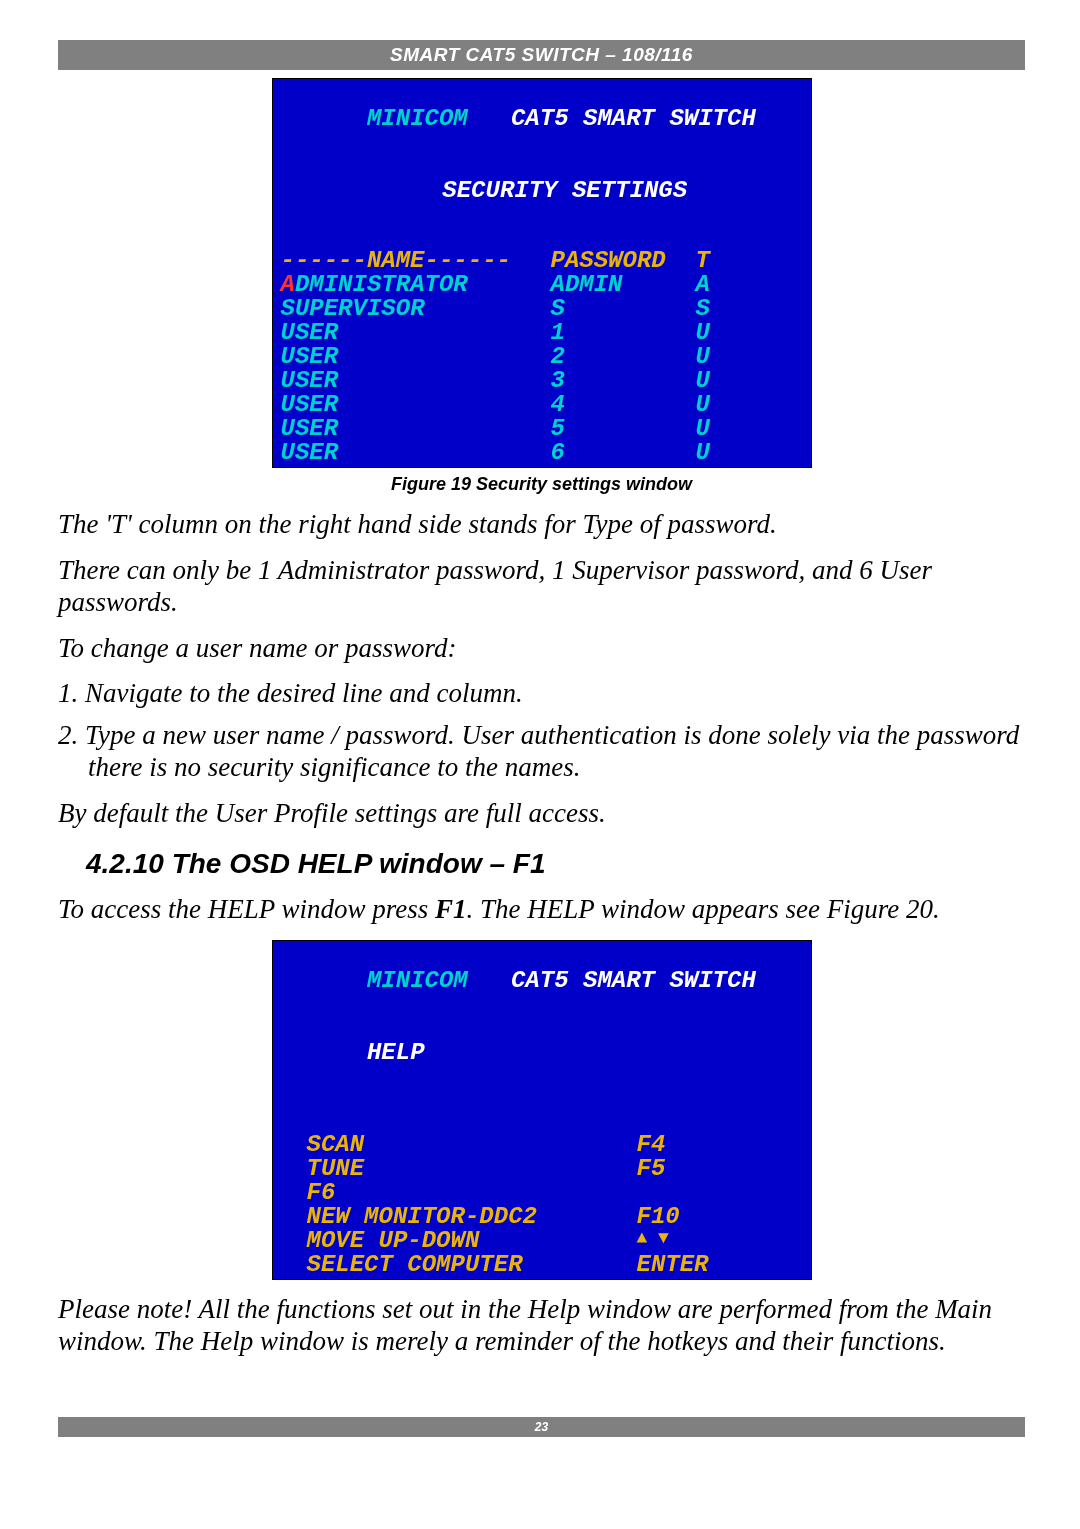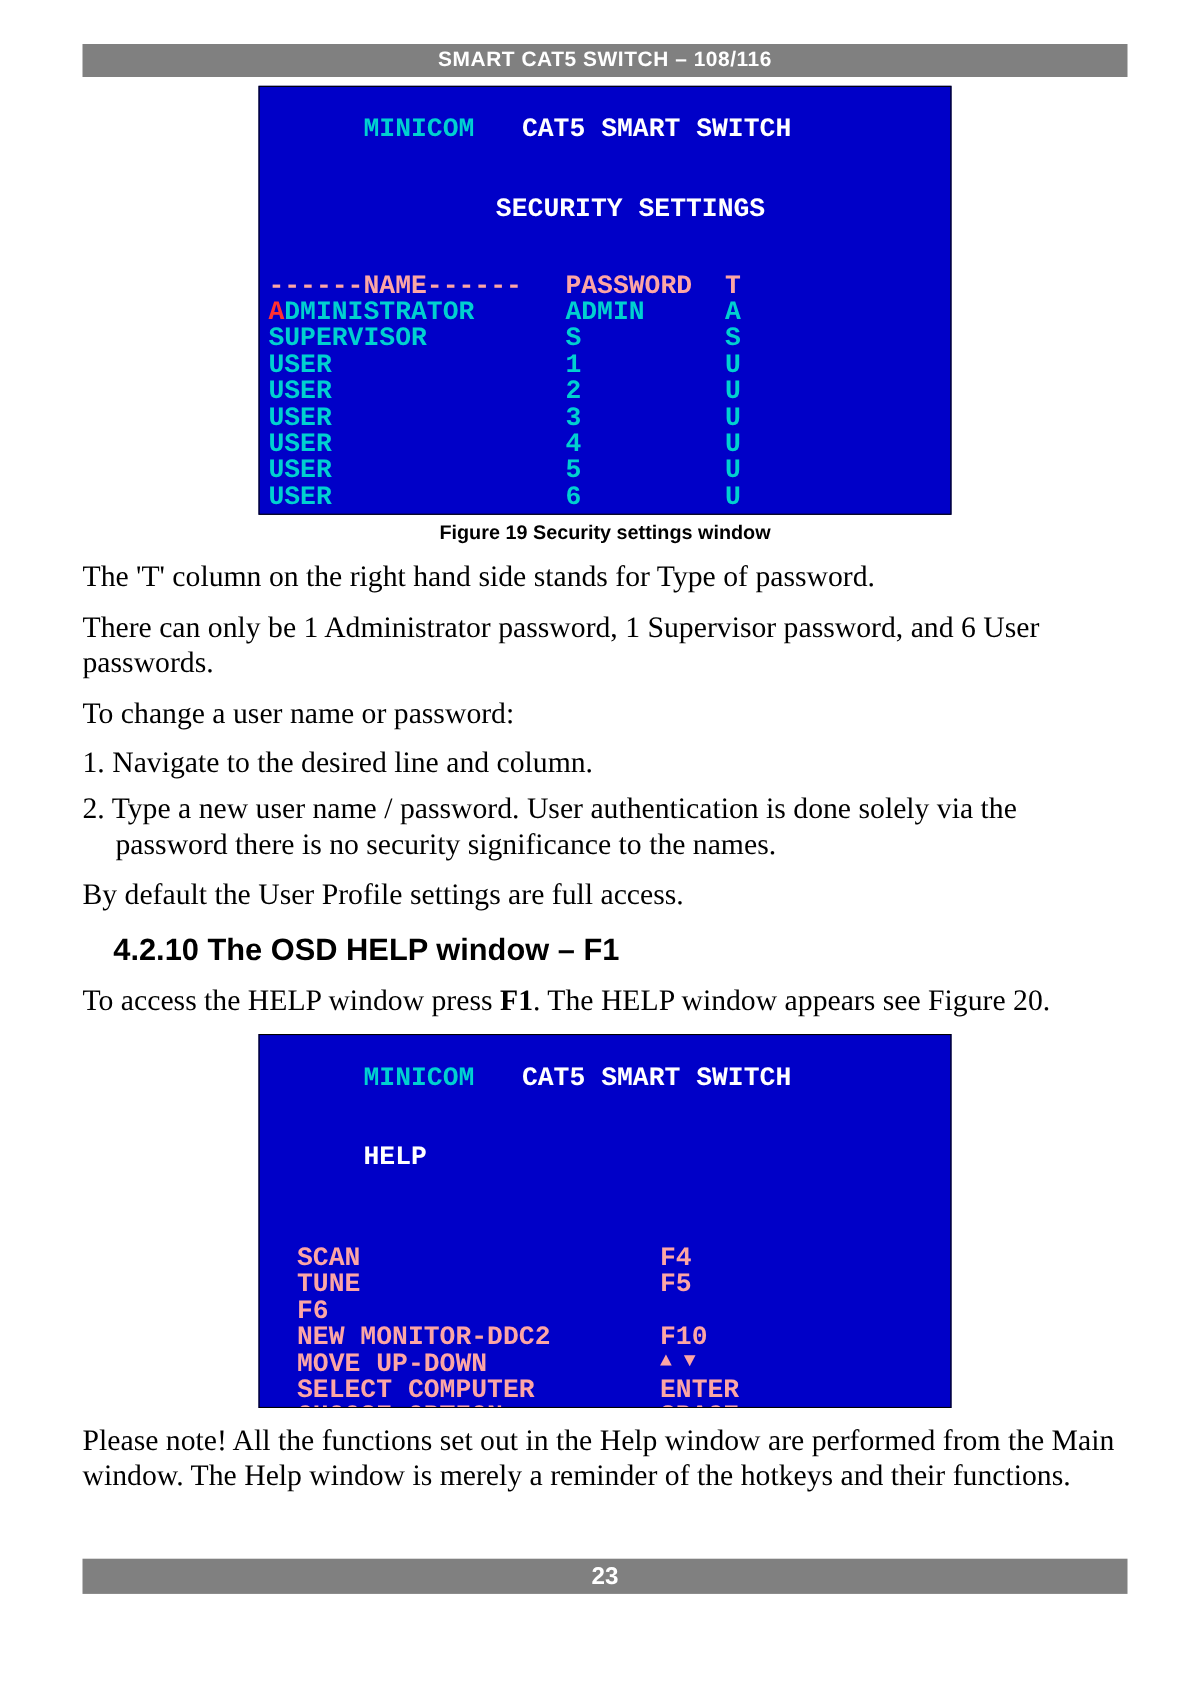--- a/index.html
+++ b/index.html
@@ -4,63 +4,64 @@
 <style>
   body {
     margin: 0;
     padding: 0;
     background: #fff;
     font-family: "Times New Roman", Times, serif;
     color: #000;
     width: 1080px;
   }
   .page {
-    padding: 40px 55px 40px 75px;
+    padding: 40px 55px 40px 58px;
     box-sizing: border-box;
     width: 1080px;
+    font-style: italic;
   }
   .header-bar {
     background: #808080;
     color: #fff;
     font-family: Arial, Helvetica, sans-serif;
     font-weight: bold;
     font-size: 19px;
     text-align: center;
     padding: 4px 0;
     letter-spacing: 0.5px;
   }
   .footer-bar {
     background: #808080;
     color: #fff;
     font-family: Arial, Helvetica, sans-serif;
     font-weight: bold;
-    font-size: 22px;
+    font-size: 12px;
     text-align: center;
     padding: 3px 0;
     margin-top: 60px;
   }
   .osd-window {
-    width: 630px;
+    width: 540px;
     margin: 8px auto 0 auto;
     background: #0000c8;
     border: 1px solid #000;
     font-family: "Courier New", monospace;
     font-weight: bold;
     font-size: 24px;
     line-height: 1.0;
     color: #fff;
     padding: 4px 8px 4px 8px;
     box-sizing: border-box;
     overflow: hidden;
   }
   .osd-window.security { height: 390px; }
   .osd-window.help { height: 340px; }
   .osd-brand { color: #00d0d0; }
   .osd-white { color: #fff; }
-  .osd-yellow { color: #fca5a5; }
+  .osd-yellow { color: #eab308; }
   .osd-cyan { color: #00d0d0; }
   .osd-red { color: #ff3030; }
   .osd-line { white-space: pre; }
   .fig-caption {
     font-family: Arial, Helvetica, sans-serif;
     font-weight: bold;
     font-size: 18px;
     text-align: center;
     margin: 6px 0 10px 0;
   }

